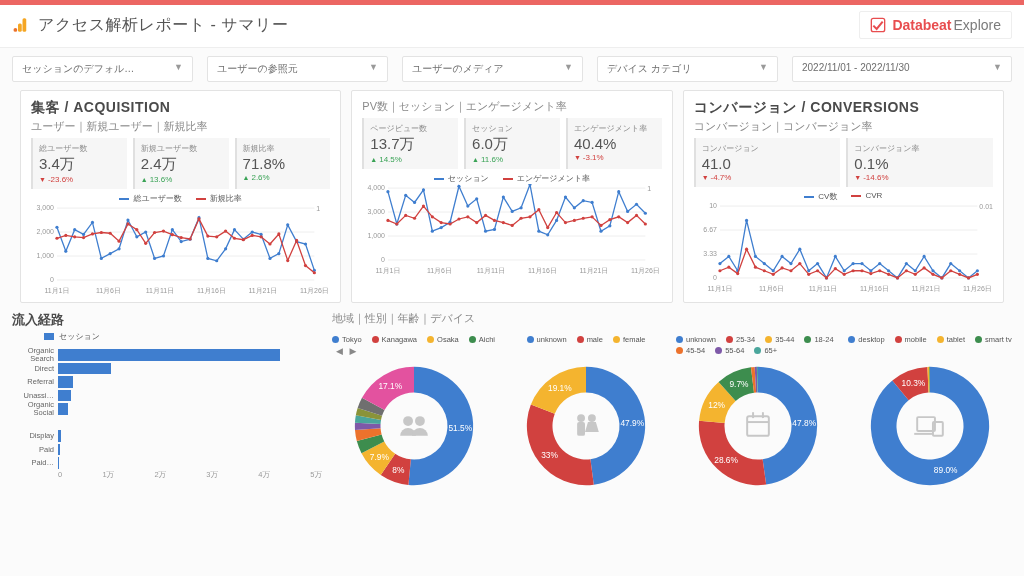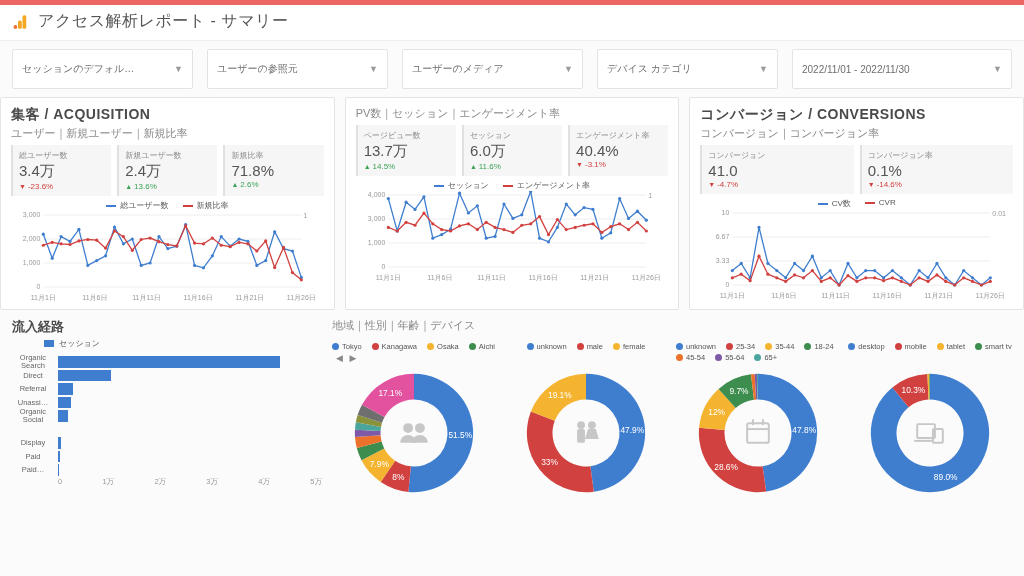--- a/index.html
+++ b/index.html
@@ -26,24 +26,24 @@
   .top-stripe{height:5px;background:#ec6663}
   .header{display:flex;align-items:center;justify-content:space-between;padding:6px 12px 8px 12px;border-bottom:1px solid #eee;background:#fff}
   .title-wrap{display:flex;align-items:center;gap:8px}
   .ga-logo{width:18px;height:18px}
   .title{font-size:16px;color:#555;letter-spacing:.5px}
   .brand{display:flex;align-items:center;gap:6px;border:1px solid #eee;padding:5px 10px;border-radius:2px}
   .brand-txt{font-size:14px}
   .brand-txt .red{color:var(--brand);font-weight:600}
   .brand-txt .grey{color:#7b7b7b;font-weight:400;margin-left:2px}
   .filters{display:flex;gap:14px;padding:8px 12px}
-  .filter{flex:1;background:#fff;border:1px solid var(--border);border-radius:2px;display:flex;align-items:center;justify-content:space-between;padding:12px 9px;font-size:10px;color:#6d6d6d}
+  .filter{flex:1;background:#fff;border:1px solid var(--border);border-radius:2px;display:flex;justify-content:space-between;padding:5px 9px;font-size:10px;color:#6d6d6d}
   .filter .chev{font-size:9px;color:#999}
   .filter.date{min-width:220px;max-width:220px;flex:0 0 auto;margin-left:auto}
-  .grid{display:grid;grid-template-columns:1fr 1fr 1fr;gap:10px;padding:0 0}
+  .grid{display:grid;grid-template-columns:1fr 1fr 1fr;gap:10px;padding:0 20px}
   .panel{background:var(--panel);border:1px solid var(--border);border-radius:2px;padding:8px 10px 6px 10px}
   .panel h2{margin:0 0 2px 0;font-size:14px;font-weight:600;color:#4a4a4a;letter-spacing:.5px}
   .panel .sub{font-size:11px;color:var(--text-light);margin-bottom:4px}
   .kpis{display:flex;gap:6px;margin-bottom:2px}
   .kpi{background:var(--grey-box);padding:5px 8px;flex:1;min-width:0;position:relative}
   .kpi::before{content:"";position:absolute;left:0;top:0;bottom:0;width:2px;background:#e0e0e0}
   .kpi .lbl{font-size:8px;color:#8a8a8a;white-space:nowrap}
   .kpi .val{font-size:15px;color:#555;font-weight:400;margin-top:1px}
   .kpi .delta{font-size:8px;margin-top:1px}
   .delta.up{color:var(--green)}
@@ -55,21 +55,21 @@
   .legend .blue::before{background:var(--blue)}
   .legend .red::before{background:var(--red)}
   svg.minichart{width:100%;height:92px;display:block}
   .axis-text{font-size:7px;fill:#999}
   .row2{display:grid;grid-template-columns:310px 1fr;gap:10px;padding:8px 12px 0 12px}
   .bars h2,.donuts h2{margin:0 0 2px 0;font-size:13px;font-weight:600;color:#4a4a4a}
   .donuts .sub{font-size:11px;color:var(--text-light);margin-bottom:9px}
   .bar-legend{font-size:8px;color:#555;margin:2px 0 6px 32px}
   .bar-legend::before{content:"";display:inline-block;width:10px;height:7px;background:var(--blue);margin-right:5px;vertical-align:middle}
   .bar-row{display:flex;align-items:center;height:13.5px}
-  .bar-lbl{width:46px;text-align:center;font-size:7.5px;color:#666;padding-right:4px;line-height:1}
+  .bar-lbl{width:46px;text-align:right;font-size:7.5px;color:#666;padding-right:4px;line-height:1}
   .bar-track{flex:1;position:relative;height:100%}
   .bar{position:absolute;top:1px;bottom:1px;left:0;background:var(--blue)}
   .bar-axis{display:flex;justify-content:space-between;font-size:7.5px;color:#999;margin-left:46px}
   .donut-legend{display:flex;flex-wrap:wrap;gap:2px 10px;font-size:7.5px;color:#555;min-height:22px;align-content:flex-start}
   .donut-legend .li{display:flex;align-items:center;gap:3px}
   .li .sw{width:7px;height:7px;border-radius:50%}
   .donut-row{display:grid;grid-template-columns:repeat(4,1fr);gap:8px;margin-top:2px}
   .donut-cell{display:flex;flex-direction:column;align-items:center}
   .donut-cell .legend-nav{font-size:9px;color:#888;letter-spacing:2px;margin-left:4px}
   svg.donut{width:138px;height:138px}
@@ -81,20 +81,29 @@
 <div class="top-stripe"></div>
 
 <div class="header">
   <div class="title-wrap">
     <svg class="ga-logo" viewBox="0 0 24 24">
       <rect x="14" y="3" width="5" height="18" rx="2" fill="#f5a623"></rect>
       <rect x="8" y="10" width="5" height="11" rx="2" fill="#f5a623"></rect>
       <circle cx="4.5" cy="18.5" r="2.5" fill="#ec722c"></circle>
     </svg>
     <span class="title">アクセス解析レポート - サマリー</span>
+  </div>
+  <div class="brand">
+    <svg width="16" height="16" viewBox="0 0 24 24">
+      <rect x="2" y="2" width="20" height="20" rx="3" fill="none" stroke="#e84d4f" stroke-width="2"></rect>
+      <polyline points="5,13 10,18 19,7" fill="none" stroke="#e84d4f" stroke-width="3"></polyline>
+    </svg>
+    <span class="brand-txt">
+      <span class="red">Databeat</span><span class="grey">Explore</span>
+    </span>
   </div>
 </div>
 
 <div class="filters">
   <div class="filter">
       <span>セッションのデフォル…</span>
       <span class="chev">▼</span>
     </div>
   <div class="filter">
       <span>ユーザーの参照元</span>

